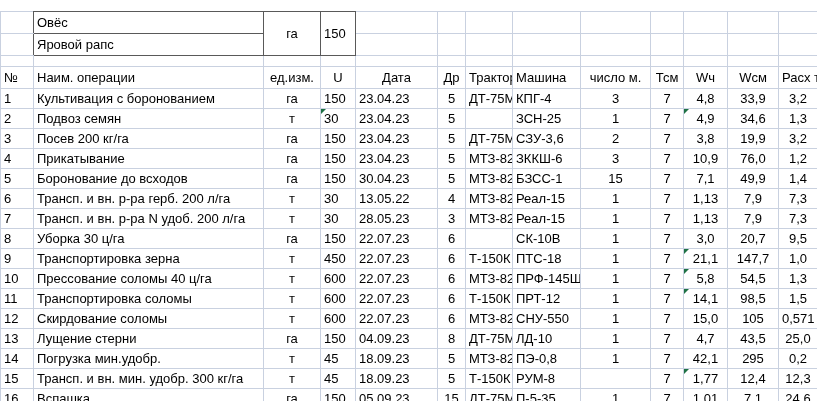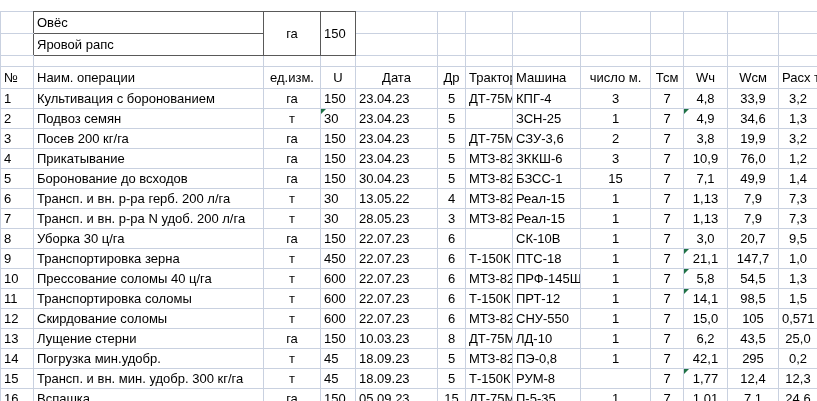--- a/index.html
+++ b/index.html
@@ -305,27 +305,27 @@
         <td class="al-c"><span>7</span></td>
         <td class="al-c"><span>15,0</span></td>
         <td class="al-c"><span>105</span></td>
         <td class="al-c"><span>0,571</span></td>
       </tr>
       <tr>
         <td class="al-r"><span>13</span></td>
         <td class="al-l"><span>Лущение стерни</span></td>
         <td class="al-c"><span>га</span></td>
         <td class="al-r"><span>150</span></td>
-        <td class="al-r"><span>10.03.23</span></td>
+        <td class="al-r"><span>04.09.23</span></td>
         <td class="al-c"><span>8</span></td>
         <td class="al-l"><span>ДТ-75М</span></td>
         <td class="al-l"><span>ЛД-10</span></td>
         <td class="al-c"><span>1</span></td>
         <td class="al-c"><span>7</span></td>
-        <td class="al-c"><span>6,2</span></td>
+        <td class="al-c"><span>4,7</span></td>
         <td class="al-c"><span>43,5</span></td>
         <td class="al-c"><span>25,0</span></td>
       </tr>
       <tr>
         <td class="al-r"><span>14</span></td>
         <td class="al-l"><span>Погрузка мин.удобр.</span></td>
         <td class="al-c"><span>т</span></td>
         <td class="al-r"><span>45</span></td>
         <td class="al-r"><span>18.09.23</span></td>
         <td class="al-c"><span>5</span></td>

